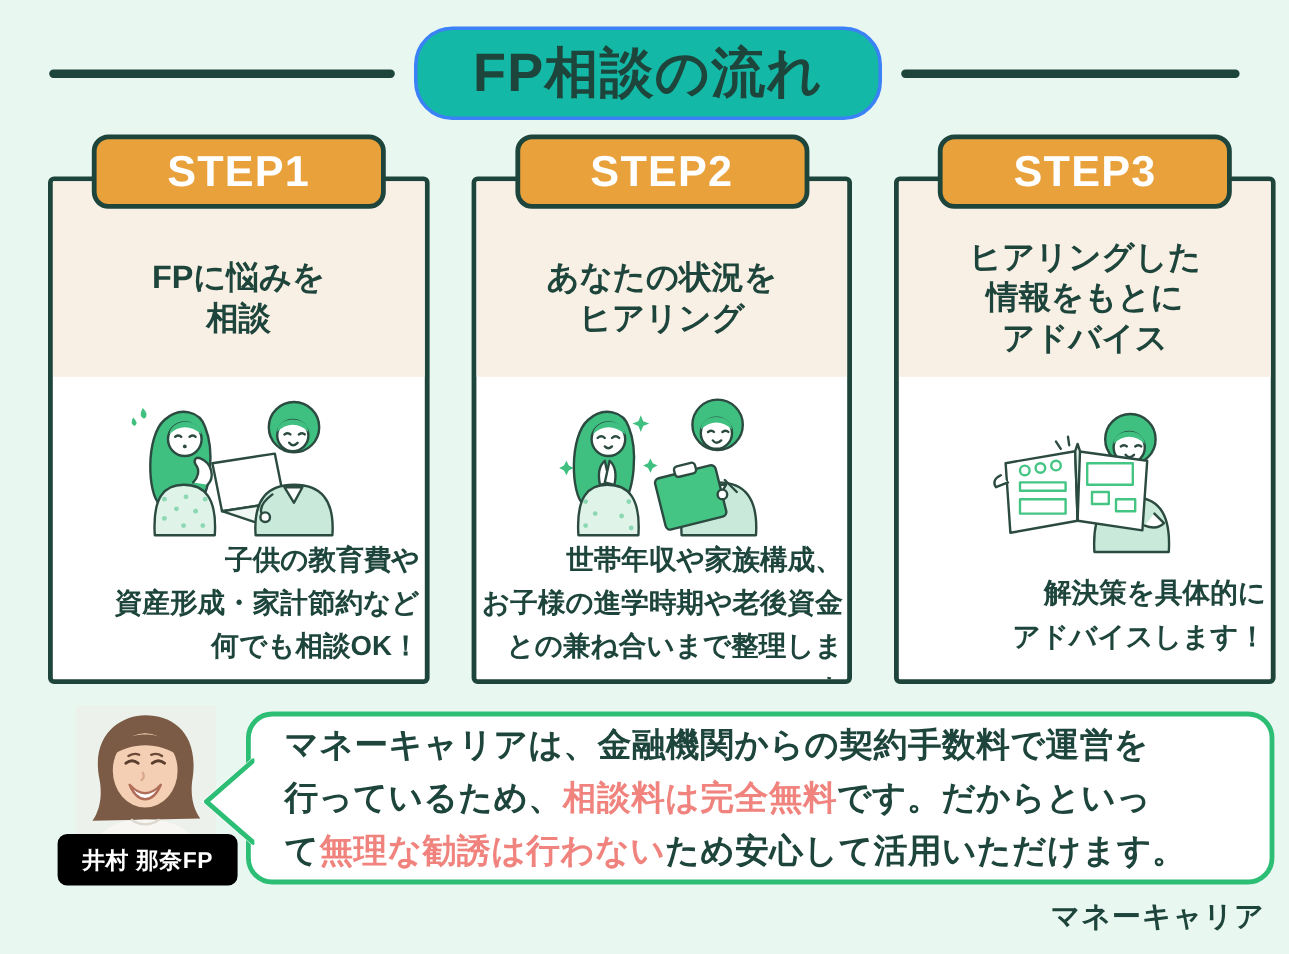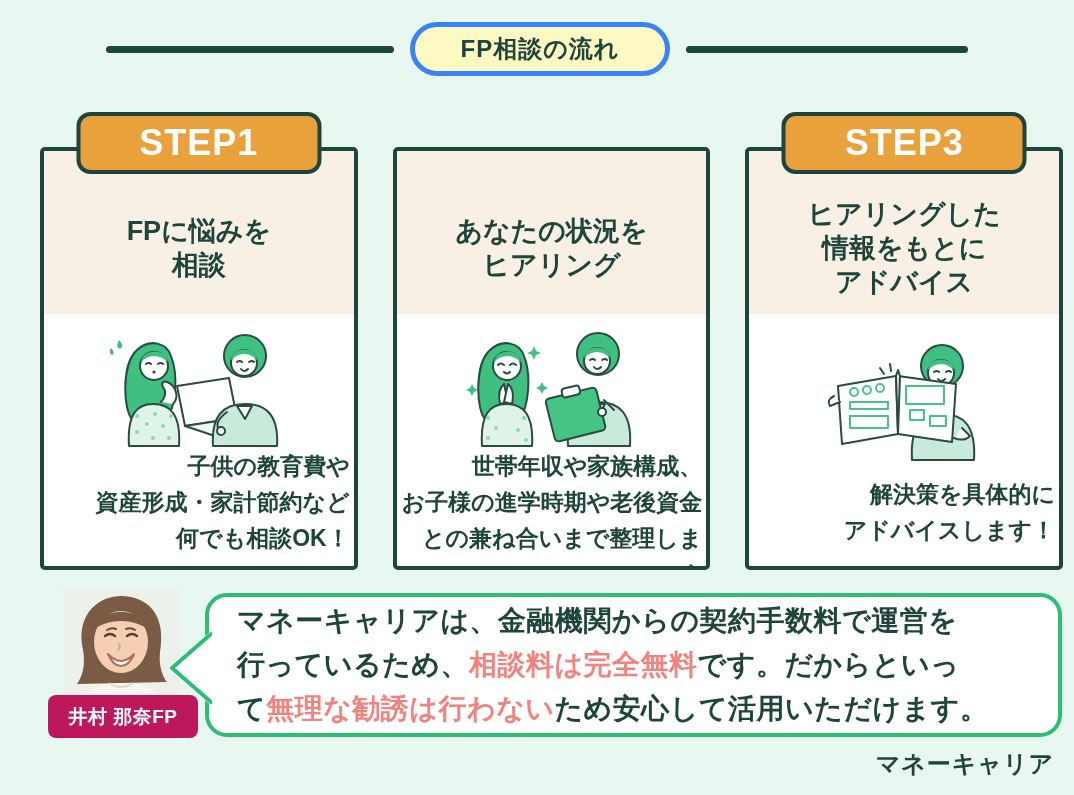--- a/index.html
+++ b/index.html
@@ -4,22 +4,22 @@
 <style>
   html,body{margin:0;padding:0;background:#E9F7F1;}
   .page{position:relative;width:1074px;height:795px;background:#E9F7F1;overflow:hidden;
         font-family:"Liberation Sans","DejaVu Sans",sans-serif;color:#1E453B;}
 
   
   .header{position:absolute;top:22px;left:0;right:0;display:flex;align-items:center;justify-content:center;gap:16px;}
   .hline{height:7px;background:#1E453B;border-radius:4px;}
   .hline.left{width:288px;}
   .hline.right{width:282px;}
-  .title-pill{background:#fef9c3;border:5px solid #3b82f6;border-radius:32px;
-              padding:6px 46px;font-size:24px;font-weight:800;color:#1E453B;letter-spacing:1px;}
+  .title-pill{background:#14b8a6;border:3px solid #3b82f6;border-radius:32px;
+              padding:6px 46px;font-size:45px;font-weight:800;color:#1E453B;letter-spacing:1px;}
 
   
   .cards{position:absolute;top:112px;left:40px;width:1023px;display:flex;gap:35px;}
   .step{position:relative;flex:1;padding-top:35px;}
   .step-badge{position:absolute;top:0;left:50%;transform:translateX(-50%);z-index:2;
               width:245px;box-sizing:border-box;text-align:center;
               background:#E9A13C;border:4px solid #1E453B;border-radius:14px;
               color:#fff;font-weight:800;font-size:36px;padding:6px 0;letter-spacing:1px;}
   .card-box{height:423px;box-sizing:border-box;border:4px solid #1E453B;border-radius:5px;
             background:#fff;display:flex;flex-direction:column;overflow:hidden;}
@@ -29,21 +29,21 @@
   .card-title span{display:block;}
   .card-bottom{flex:1;display:flex;flex-direction:column;padding:6px 4px 18px;}
   .illo{flex:1;display:flex;align-items:center;justify-content:center;}
   .desc{margin:0;text-align:right;font-size:23px;line-height:36px;font-weight:800;color:#1E453B;}
   .desc span{display:block;}
 
   
   .bottom{position:absolute;left:48px;top:588px;width:1014px;height:152px;}
   .advisor-photo{position:absolute;left:15px;top:0;width:117px;height:124px;overflow:hidden;}
   .name-badge{position:absolute;left:0;top:107px;width:150px;height:43px;z-index:3;
-              background:#be185d;border-radius:8px;color:#fff;font-size:19px;font-weight:700;
+              background:#000000;border-radius:8px;color:#fff;font-size:19px;font-weight:700;
               display:flex;align-items:center;justify-content:center;letter-spacing:0.5px;}
   .bubble{position:absolute;left:157px;top:5px;width:857px;height:144px;box-sizing:border-box;
           background:#fff;border:4px solid #2DBE76;border-radius:22px;
           padding:6px 16px 6px 28px;display:flex;flex-direction:column;justify-content:center;}
   .bubble-line{margin:0;font-size:28px;line-height:44px;font-weight:800;color:#1E453B;letter-spacing:0.5px;white-space:nowrap;}
   .bubble-line .red{color:#F0837D;}
   .bubble-tail{position:absolute;left:112px;top:42px;width:52px;height:76px;z-index:4;}
 
   
   .logo{position:absolute;right:20px;top:748px;font-size:24px;font-weight:800;color:#1E453B;letter-spacing:1px;}
@@ -117,20 +117,21 @@
           <p class="desc">
             <span>子供の教育費や</span>
             <span>資産形成・家計節約など</span>
             <span>何でも相談OK！</span>
           </p>
         </div>
       </div>
     </section>
 
     <section class="step">
+      <div class="step-badge">STEP2</div>
       <div class="card-box">
         <div class="card-top">
           <p class="card-title">
             <span>あなたの状況を</span>
             <span>ヒアリング</span>
           </p>
         </div>
         <div class="card-bottom">
           <div class="illo">
             <svg width="212" height="128" viewBox="0 0 212 128">

